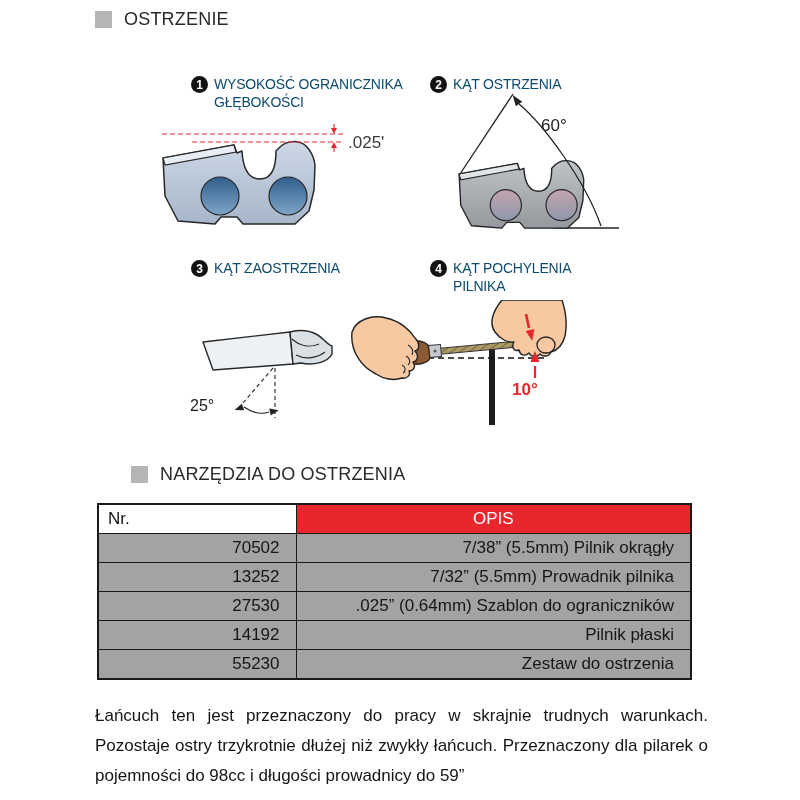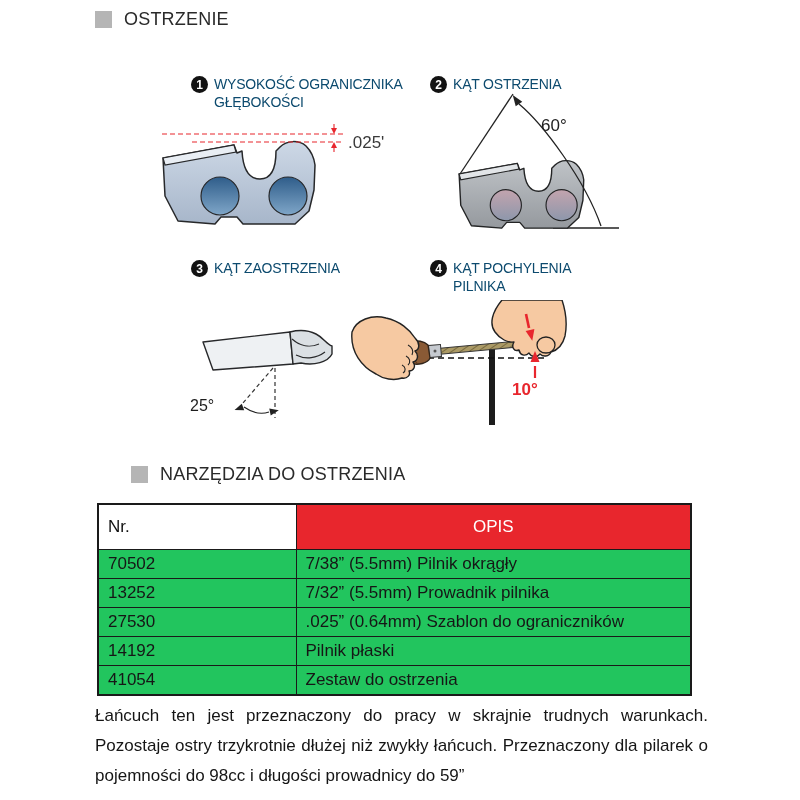--- a/index.html
+++ b/index.html
@@ -20,22 +20,22 @@
 
   .dsvg{position:absolute;}
 
   
   .tools-table{position:absolute;left:97px;top:503px;border-collapse:collapse;table-layout:fixed;
                width:595px;font-size:17px;}
   .tools-table th,.tools-table td{border:1.7px solid #1a1a1a;height:28px;padding:0 16px 0 9px;
                text-align:left;font-weight:normal;white-space:nowrap;overflow:hidden;}
   .tools-table{border:2.2px solid #1a1a1a;}
   .th-nr{background:#ffffff;color:#111;}
-  .th-opis{background:#e8262d;color:#ffffff;text-align:center !important;padding:8px !important;}
-  .tools-table td{background:#22c55e;color:#161616;}
+  .th-opis{background:#e8262d;color:#ffffff;text-align:center !important;padding:0 !important;}
+  .tools-table td{background:#a3a3a3;color:#161616;text-align:right;}
 
   
   .bottom-par{position:absolute;left:95px;top:701px;width:613px;font-size:17px;line-height:30px;
               text-align:justify;color:#151515;}
 
   svg text{font-family:"Liberation Sans",sans-serif;}
 </style>
 </head>
 <body>
 
@@ -197,21 +197,21 @@
       </tr>
       <tr>
         <td>27530</td>
         <td>.025”  (0.64mm)  Szablon do ograniczników</td>
       </tr>
       <tr>
         <td>14192</td>
         <td>Pilnik płaski</td>
       </tr>
       <tr>
-        <td>41054</td>
+        <td>55230</td>
         <td>Zestaw do ostrzenia</td>
       </tr>
     </tbody>
   </table>
 
   <div class="bottom-par">Łańcuch ten jest przeznaczony do pracy w skrajnie trudnych warunkach. Pozostaje ostry trzykrotnie dłużej niż zwykły łańcuch. Przeznaczony dla pilarek o pojemności do 98cc i długości prowadnicy do 59”</div>
 
 </div>
 
 </body></html>

